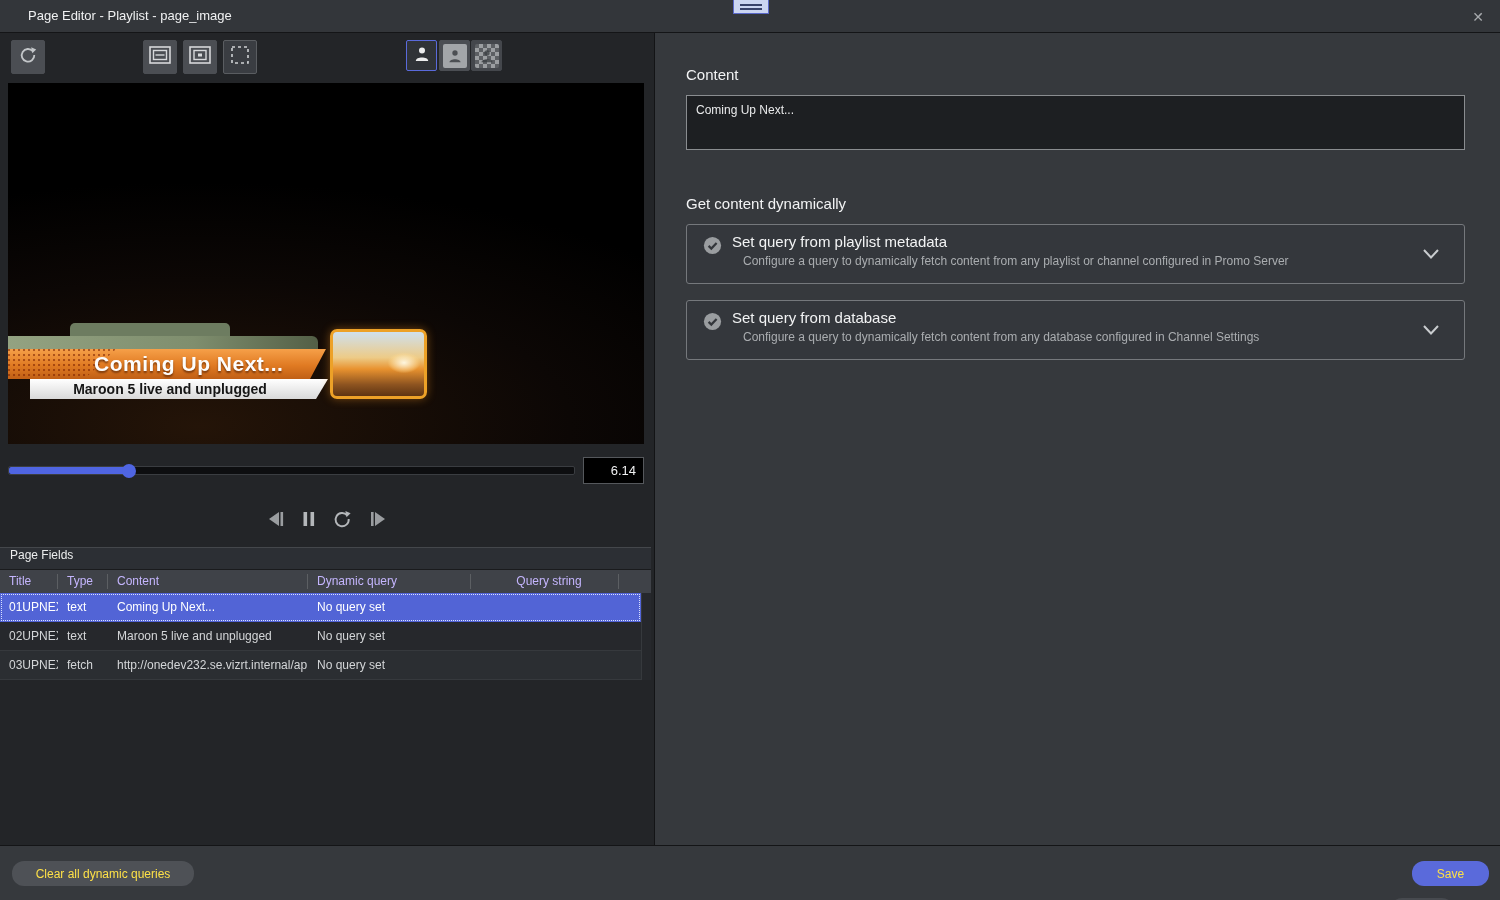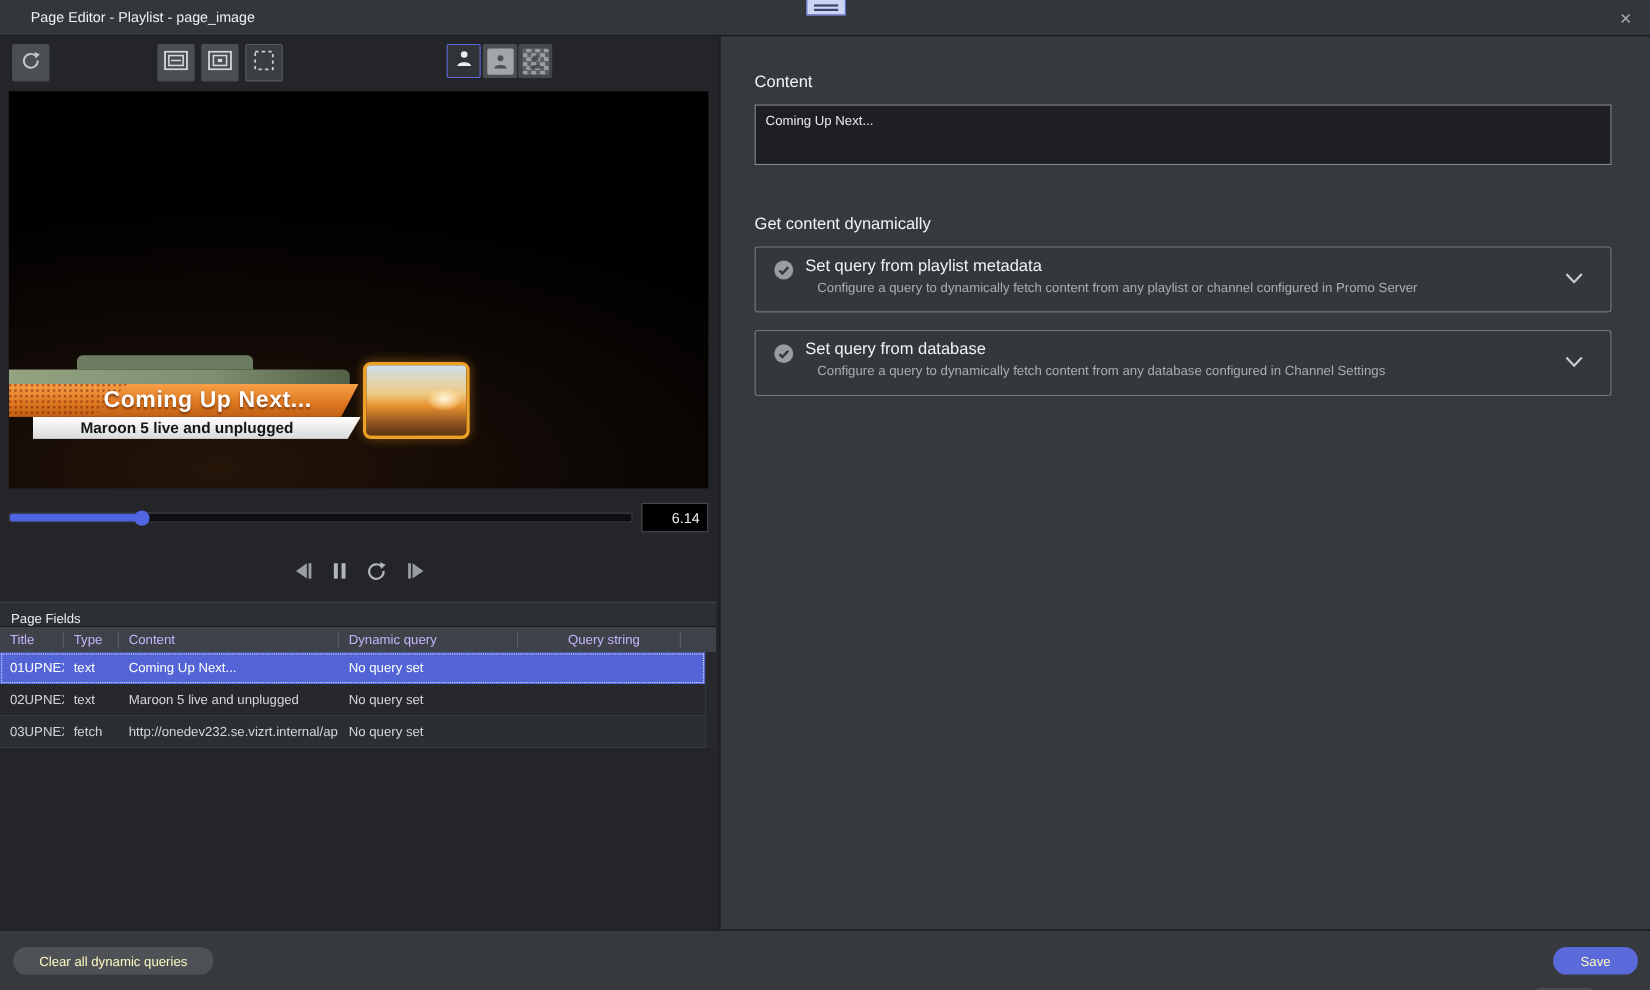--- a/index.html
+++ b/index.html
@@ -69,21 +69,21 @@
     display:flex; align-items:center; justify-content:flex-end; padding-right:7px; }
 
   
   .transport { position:absolute; left:0; top:472px; width:653px; height:28px;
     display:flex; align-items:center; justify-content:center; gap:14px; }
   .transport svg { display:block; }
 
   
   .fields-bar { position:absolute; left:0; top:514px; width:651px; height:23px;
     background:#2c2f34; border-top:1px solid #44474b; border-bottom:1px solid #1a1b1d;
-    display:flex; align-items:flex-end; }
+    display:flex; align-items:flex-start; }
   .fields-bar span { margin-left:10px; font-size:12px; color:#eceded; }
   .tbl-header { position:absolute; left:0; top:537px; width:651px; height:23px;
     background:#3f4248; display:flex; align-items:center; }
   .tbl-header .cell { font-size:12px; color:#c4b5fd; border-right:1px solid #5c5f63;
     height:15px; line-height:15px; padding-left:9px; }
   .tbl-rows { position:absolute; left:0; top:560px; width:641px; }
   .tbl-row { display:flex; align-items:center; height:29px; background:#26282c;
     border-bottom:1px solid #36393d; color:#d4d6d8; font-size:12px; }
   .tbl-row.alt { background:#2b2e32; }
   .tbl-row.selected { background:#5264d6; color:#ffffff;
@@ -108,21 +108,21 @@
     background:#34373c; border:1px solid #75787c; border-radius:3px; }
   .dyn-card .check { position:absolute; left:16px; top:11px; }
   .dyn-card .card-title { position:absolute; left:45px; top:8px; font-size:15px; color:#f2f3f4; }
   .dyn-card .card-desc { position:absolute; left:45px; top:29px; font-size:12px; color:#aaadb0;margin-left:11px; }
   .dyn-card .chev { position:absolute; right:24px; top:21px; }
 
   
   .footer { position:absolute; left:0; top:845px; width:1500px; height:55px;
     background:#36393d; border-top:1px solid #141517; }
   .btn { position:absolute; top:15px; height:25px; border:none; border-radius:12px;
-    font-size:12px; color:#fef9c3; font-family:"Liberation Sans", sans-serif; cursor:default; }
+    font-size:12px; color:#fde047; font-family:"Liberation Sans", sans-serif; cursor:default; }
   .btn-clear { left:12px; width:182px; background:#4e5156; }
   .btn-cancel { left:1390px; width:64px; background:#474a4f;margin-top:37px; }
   .btn-save { left:1412px; width:77px; background:#5a6adb; }
 </style>
 </head>
 <body>
 
 <div class="window">
 
   <div class="titlebar">

